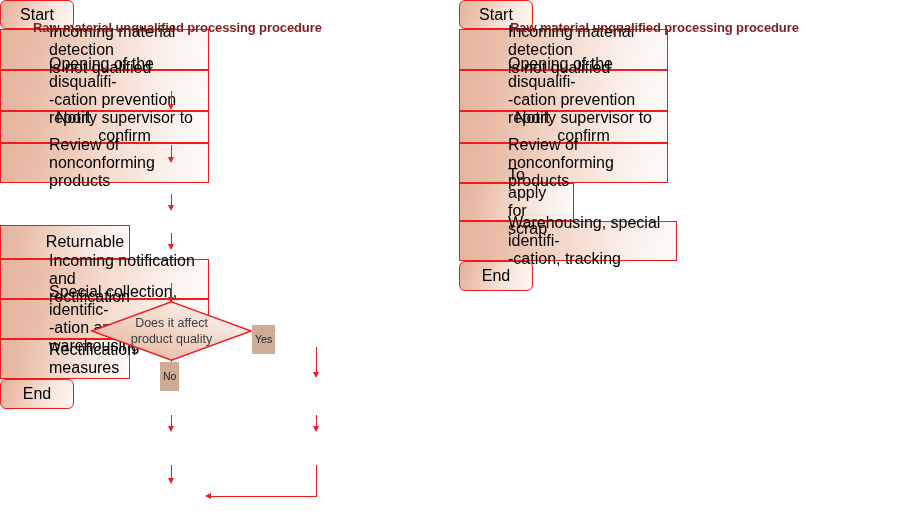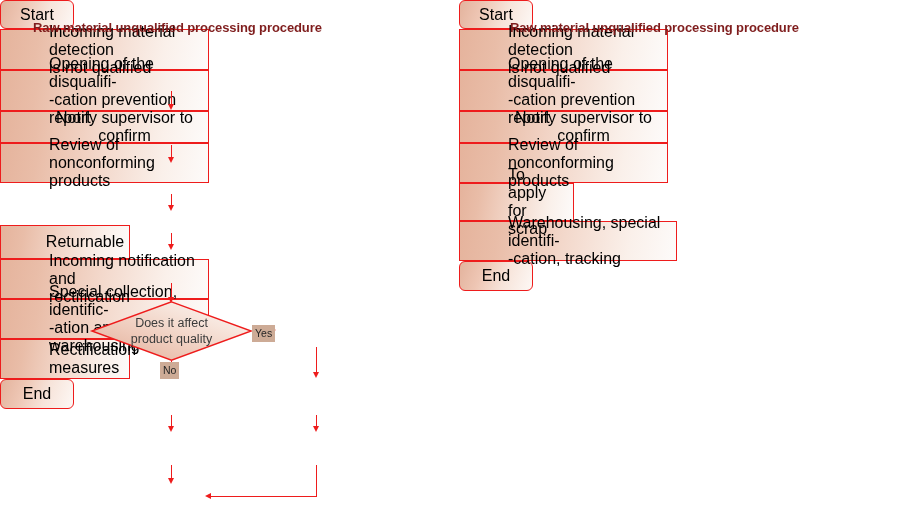--- a/index.html
+++ b/index.html
@@ -102,21 +102,21 @@
     border-left: 6px solid #ee1c1c;
   }
 
   
   .elabel {
     position: absolute;
     background: #cdab96;
     color: #262626;
     font-size: 10.5px;
     line-height: 13px;
-    padding: 2px 3px;
+    padding: 8px 3px;
     white-space: nowrap;
   }
 </style>
 </head>
 <body>
 
 <div class="chart" id="chart-left">
 
   <div class="chart-title" style="left:33px; top:20px;">Raw material unqualified processing procedure</div>
 

